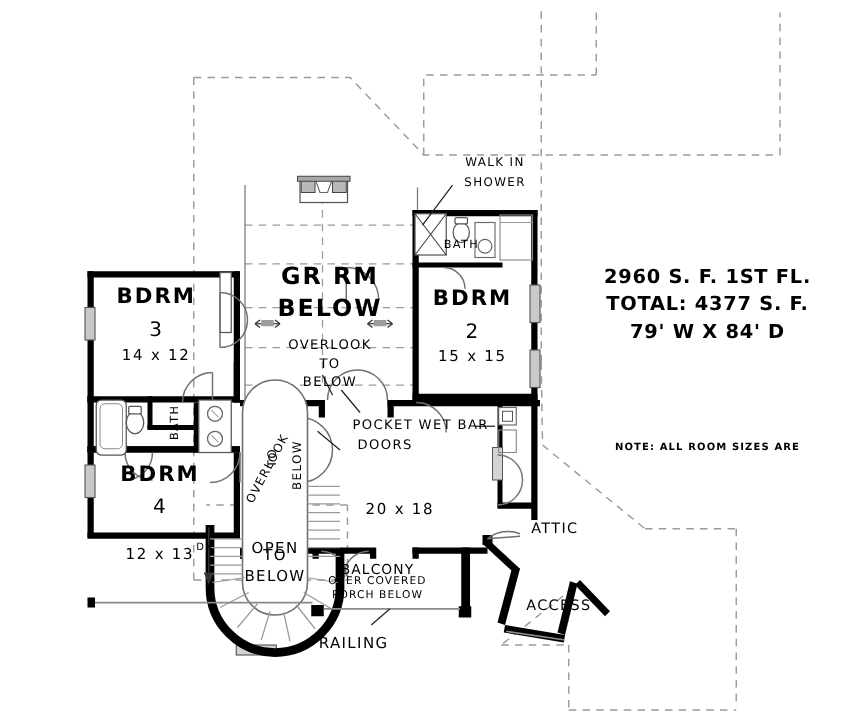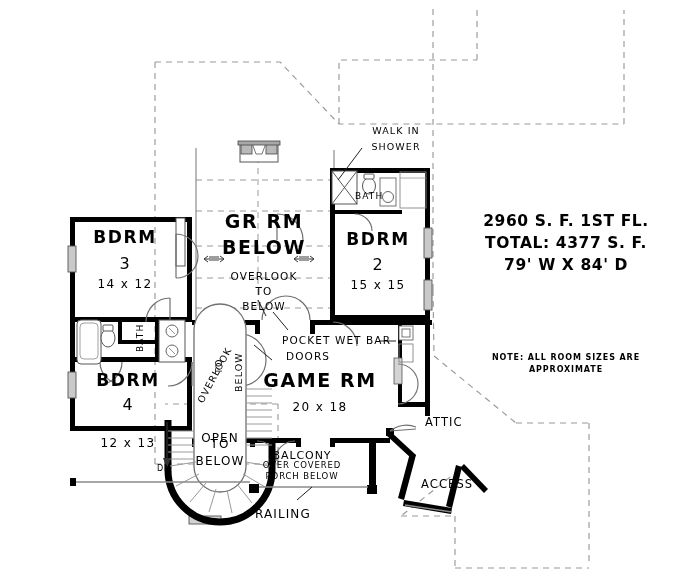--- a/index.html
+++ b/index.html
@@ -361,39 +361,38 @@
   <div class="lbl room-dim ctr" style="left:125px;top:278px;">14 x 12</div>
 
   <div class="lbl room-name ctr" style="left:128px;top:372px;">BDRM</div>
   <div class="lbl room-num ctr" style="left:128px;top:397px;">4</div>
   <div class="lbl room-dim ctr" style="left:128px;top:417px;margin-top:20px;">12 x 13</div>
 
   <div class="lbl room-name ctr" style="left:378px;top:231px;">BDRM</div>
   <div class="lbl room-num ctr" style="left:378px;top:257px;">2</div>
   <div class="lbl room-dim ctr" style="left:378px;top:279px;">15 x 15</div>
 
-  <div class="lbl room-name ctr" style="left:320px;top:371px;font-size:19px;">GAME RM</div>
   <div class="lbl room-dim ctr" style="left:320px;top:401px;">20 x 18</div>
 
   <div class="lbl room-name ctr" style="left:264px;top:212px;font-size:19px;">GR  RM</div>
   <div class="lbl room-name ctr" style="left:264px;top:238px;font-size:19px;">BELOW</div>
 
   <div class="lbl note-md ctr" style="left:264px;top:271px;">OVERLOOK</div>
   <div class="lbl note-md ctr" style="left:264px;top:286px;">TO</div>
   <div class="lbl note-md ctr" style="left:264px;top:301px;">BELOW</div>
 
   <div class="lbl note-md ctr" style="left:220px;top:421px;font-size:12px;margin-top:11px;">OPEN</div>
   <div class="lbl note-md ctr" style="left:220px;top:438px;font-size:12px;">TO</div>
   <div class="lbl note-md ctr" style="left:220px;top:455px;font-size:12px;">BELOW</div>
 
   <div class="lbl note-sm rot-ol" style="left:196px;top:400px;">OVERLOOK</div>
   <div class="lbl note-sm" style="left:214px;top:374px;transform-origin:left top;transform:rotate(-90deg);">TO</div>
   <div class="lbl note-sm" style="left:234px;top:392px;transform-origin:left top;transform:rotate(-90deg);">BELOW</div>
 
-  <div class="lbl note-xs" style="left:157px;top:465px;font-size:8px;">DN</div>
+  <div class="lbl note-xs" style="left:157px;top:434px;font-size:8px;">DN</div>
 
   <div class="lbl note-sm ctr" style="left:396px;top:126px;">WALK IN</div>
   <div class="lbl note-sm ctr" style="left:396px;top:142px;">SHOWER</div>
 
   <div class="lbl note-sm" style="left:355px;top:192px;font-size:9px;">BATH</div>
 
   <div class="lbl note-sm" style="left:136px;top:352px;font-size:9px;transform-origin:left top;transform:rotate(-90deg);">BATH</div>
 
   <div class="lbl note-md" style="left:282px;top:335px;">POCKET  WET BAR</div>
   <div class="lbl note-md" style="left:286px;top:351px;">DOORS</div>
@@ -408,16 +407,15 @@
   <div class="lbl note-md" style="left:421px;top:446px;font-size:11.5px;margin-top:32px;">ACCESS</div>
 
   <div id="stats">
     <div>2960 S. F. 1ST FL.</div>
     <div>TOTAL: 4377 S. F.</div>
     <div>79' W X 84' D</div>
   </div>
 
   <div id="approx-note">
     <div>NOTE: ALL ROOM SIZES ARE</div>
-    <div>APPROXIMATE</div>
   </div>
 
 </div>
 
 </body></html>

